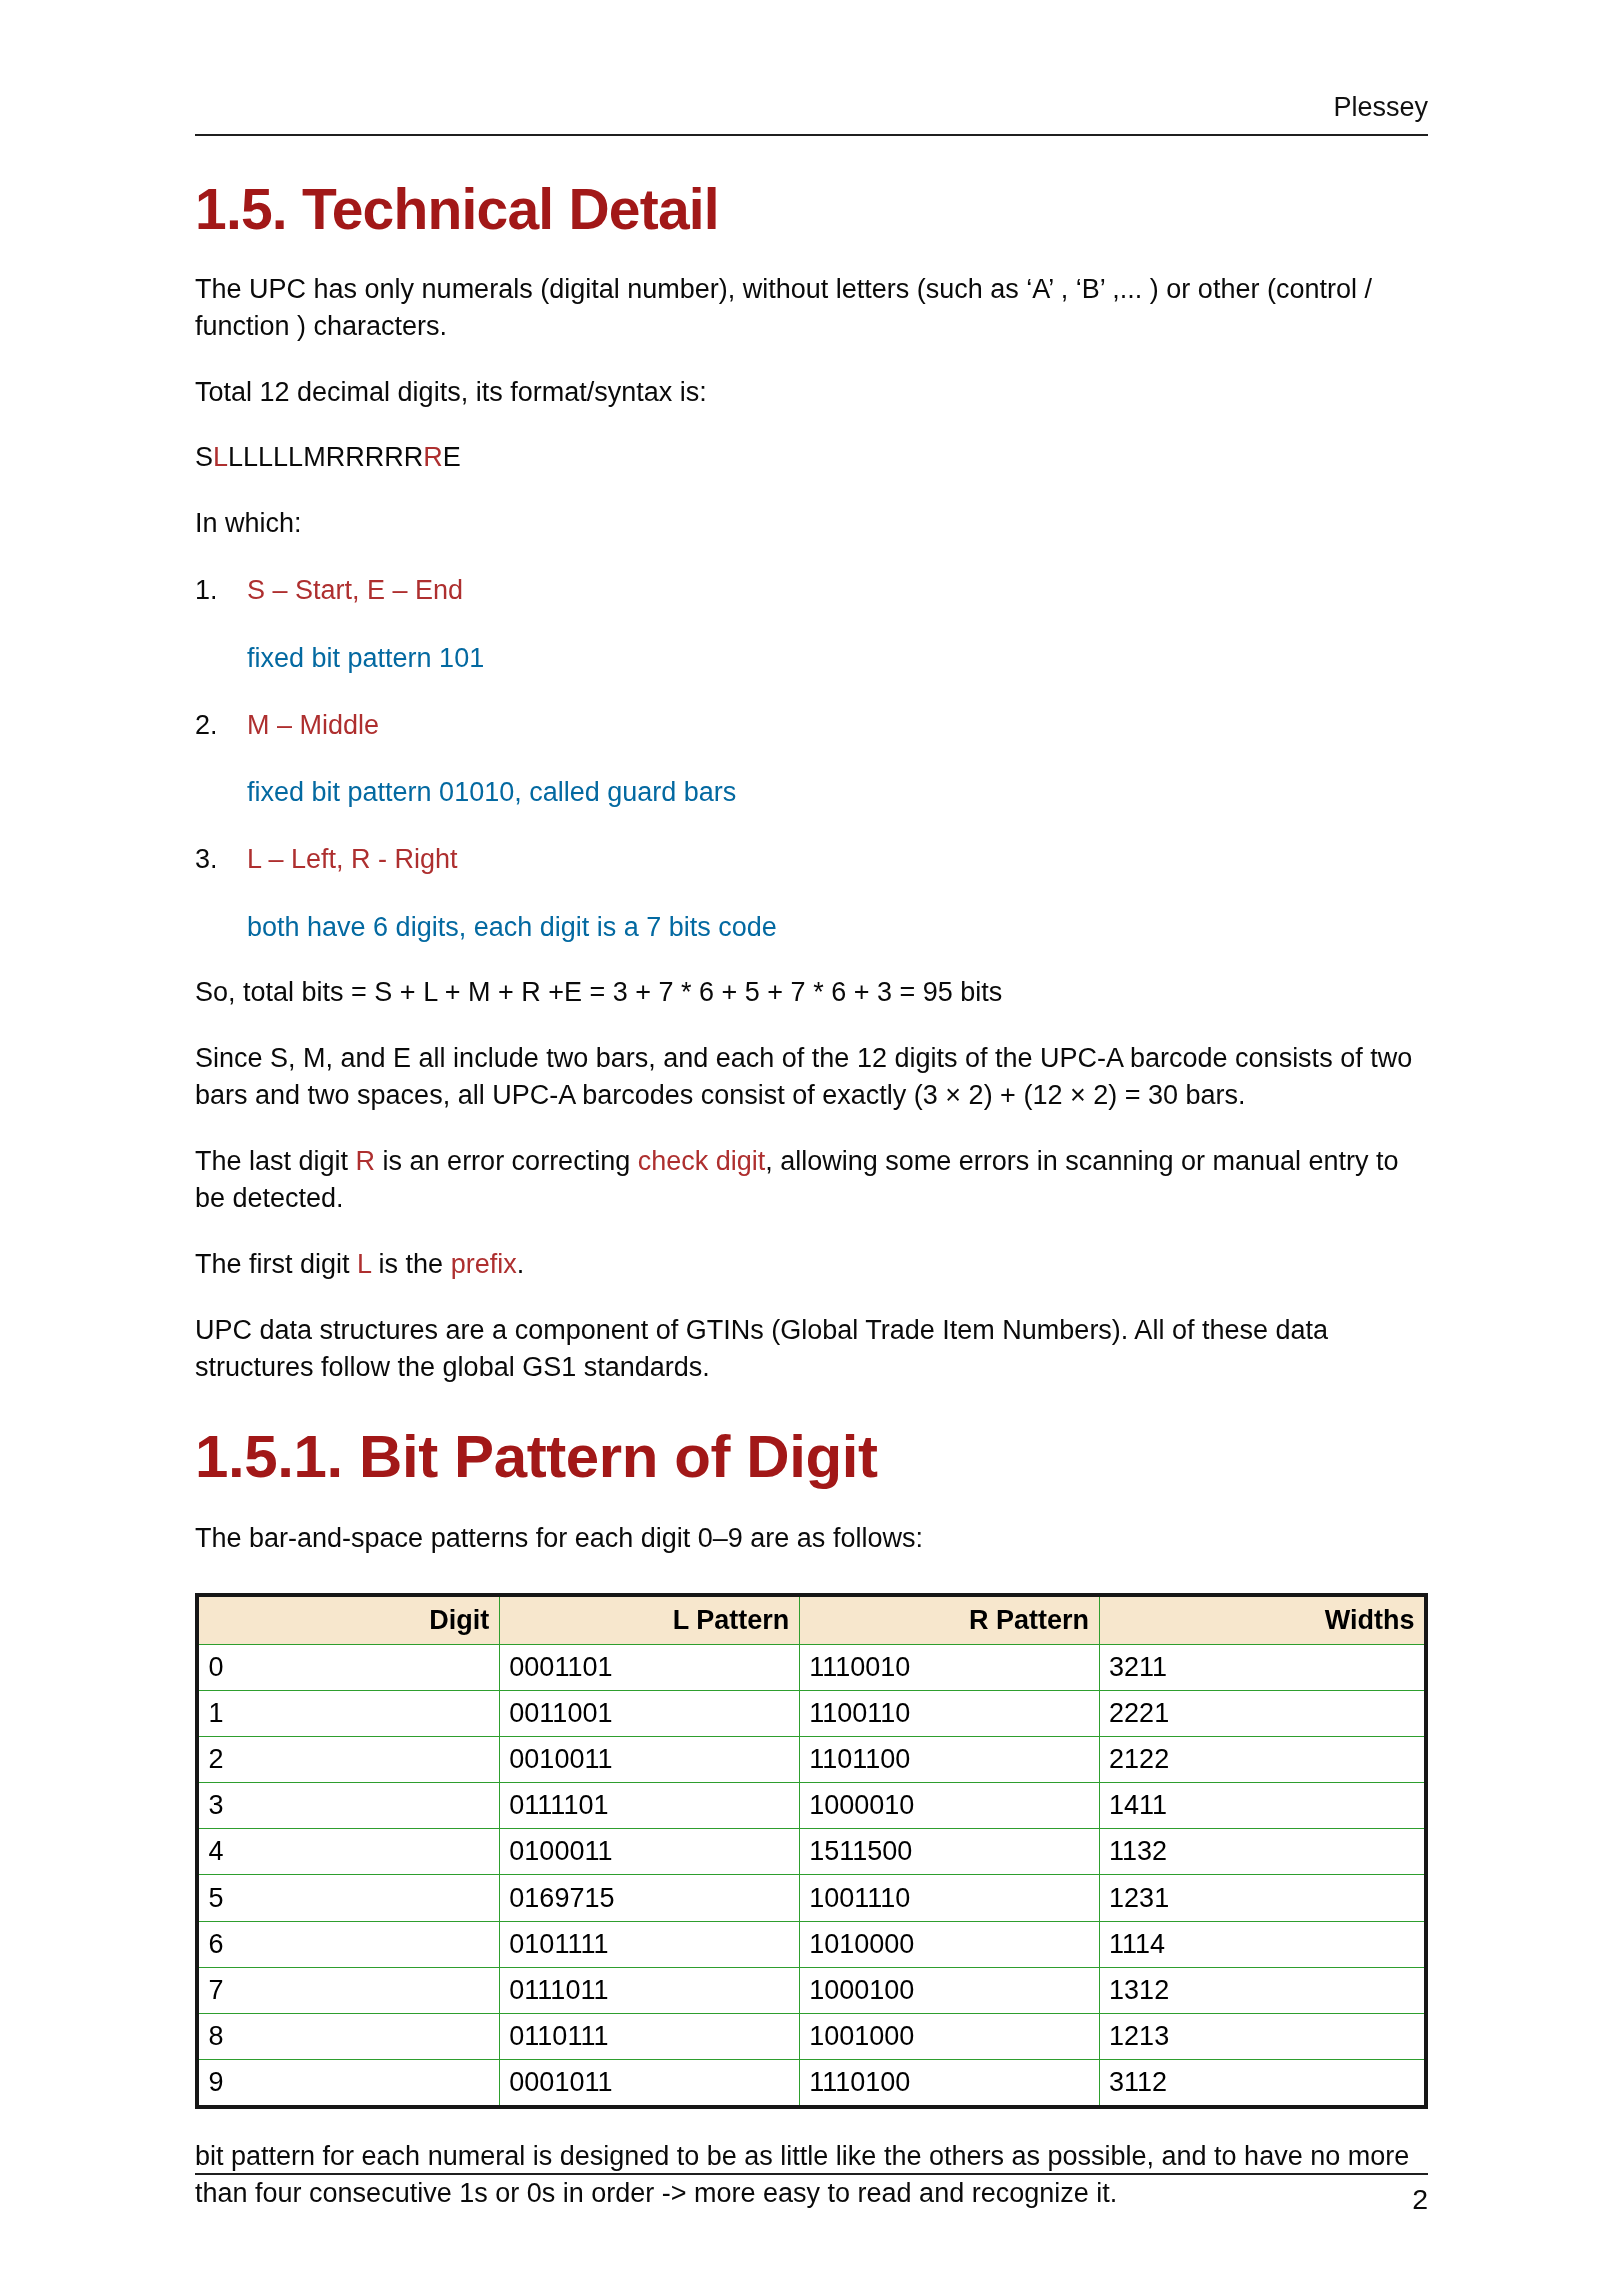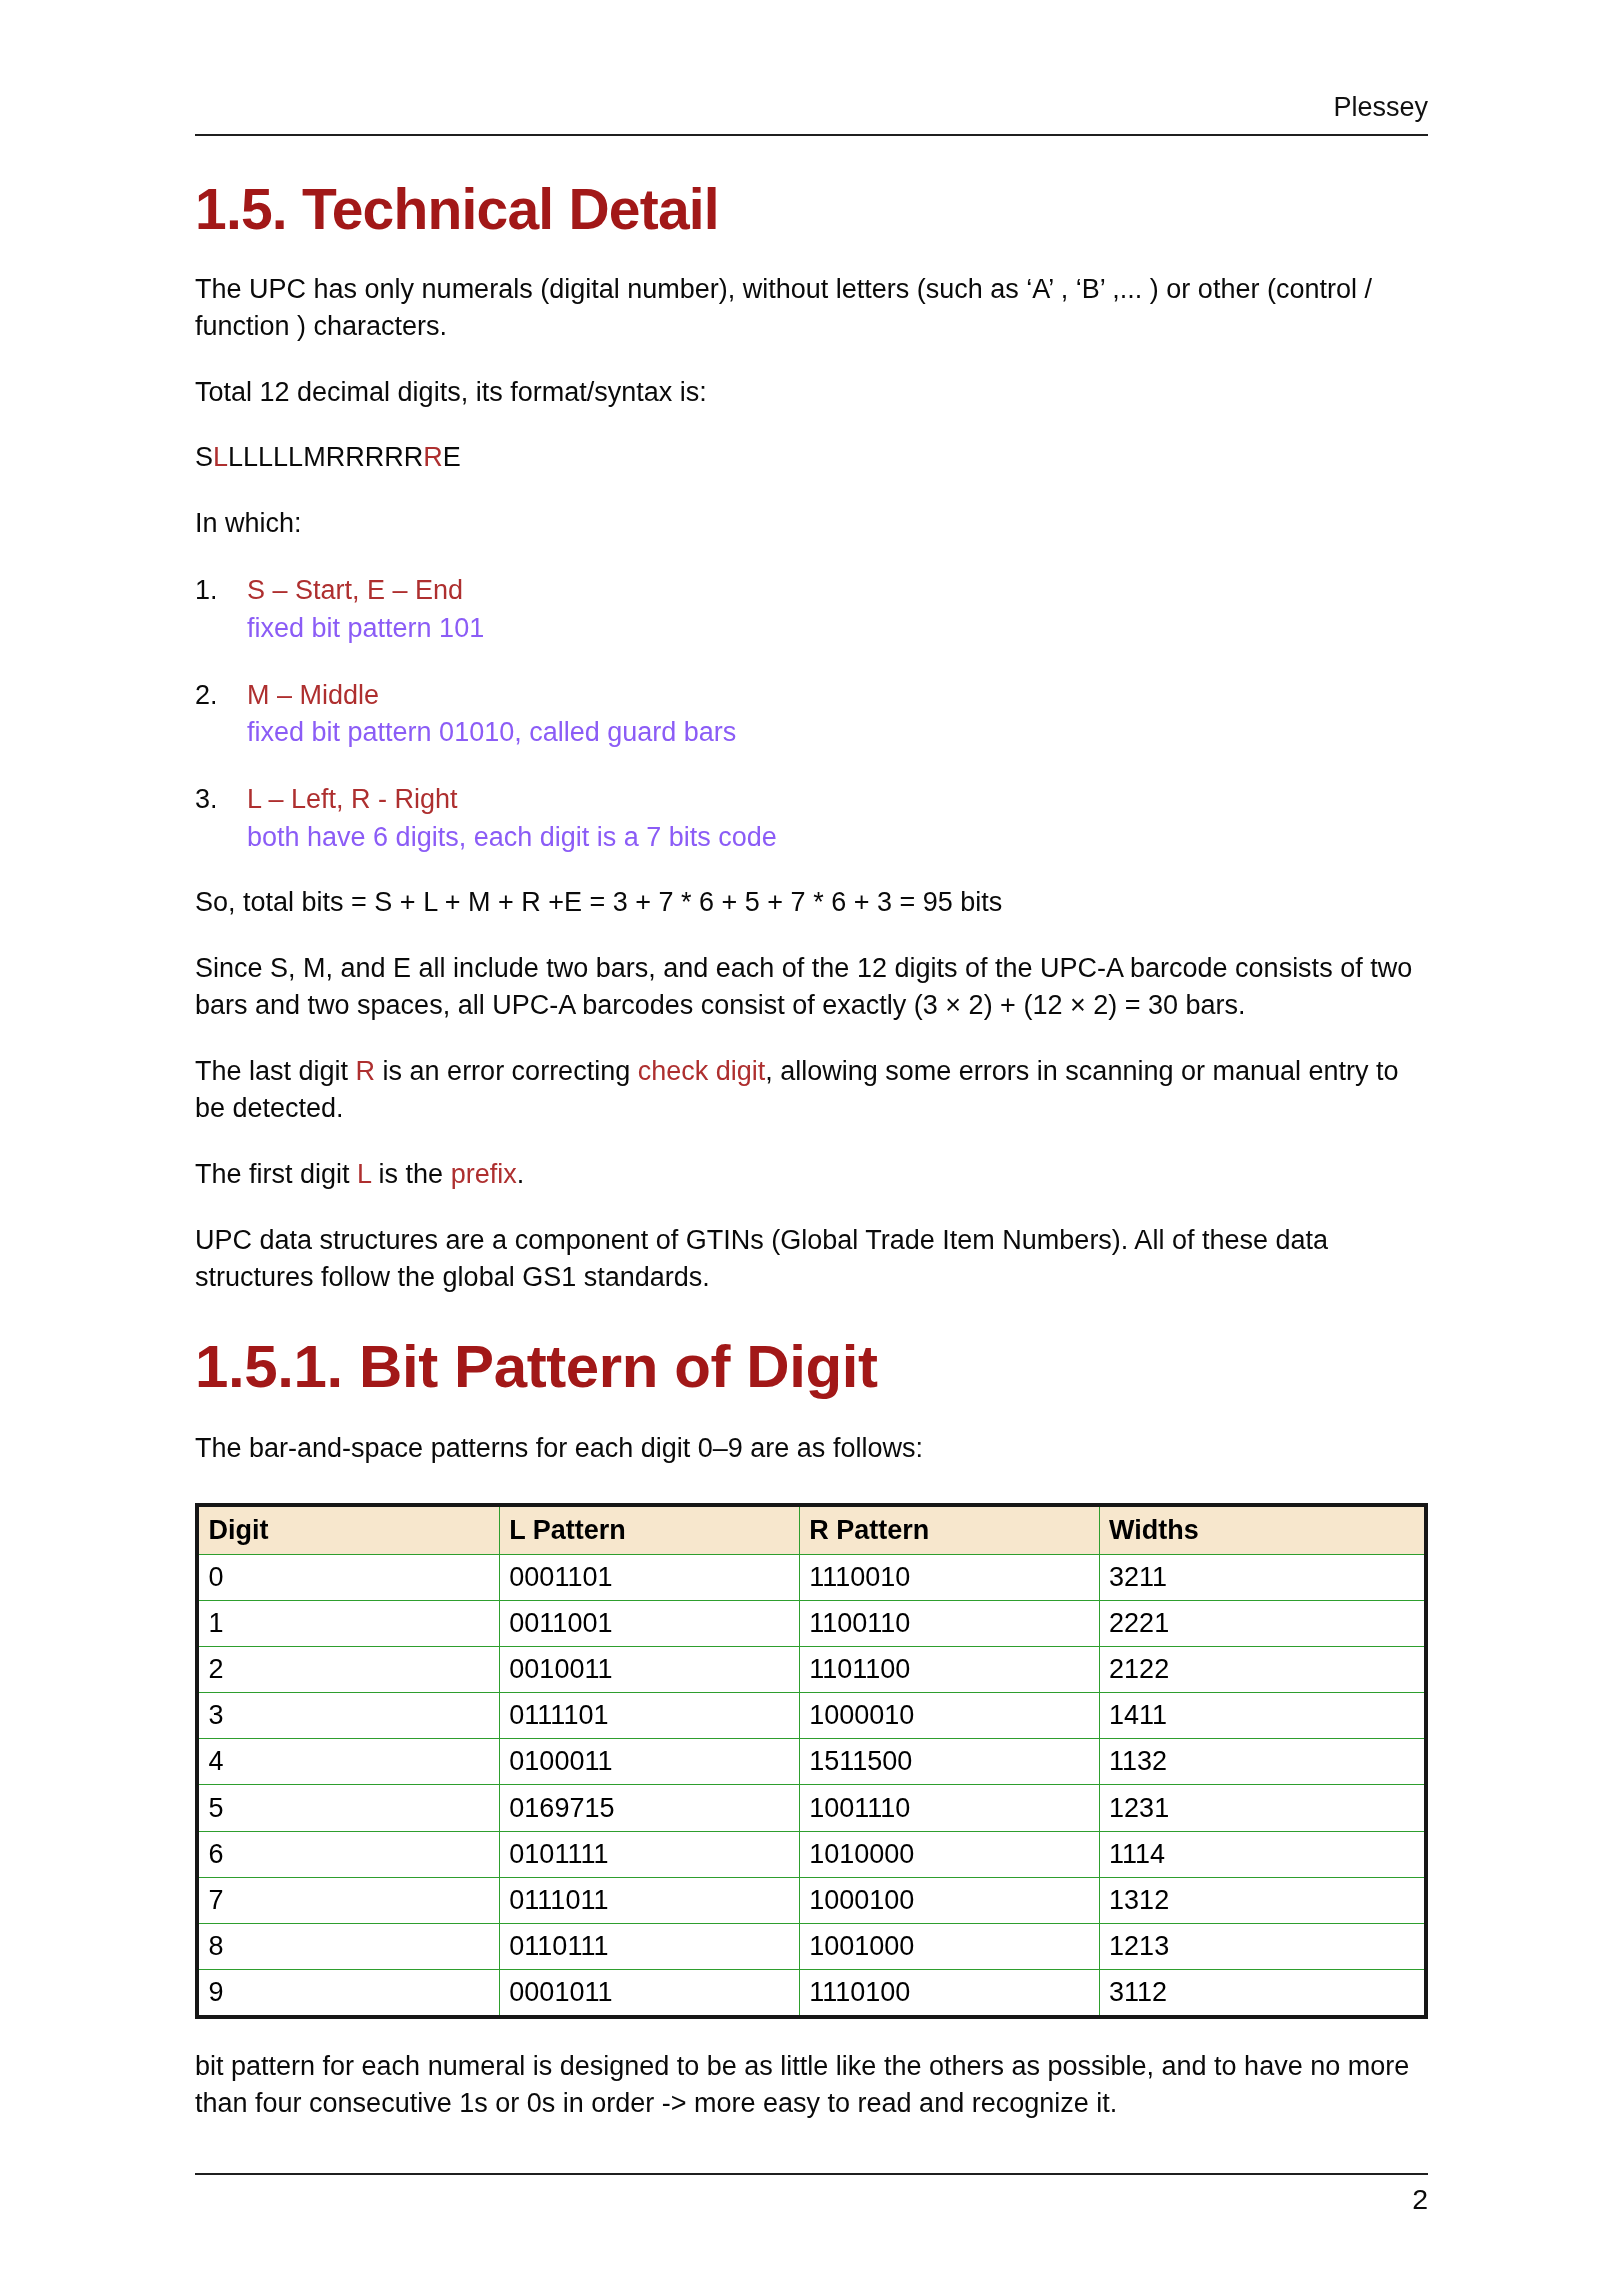--- a/index.html
+++ b/index.html
@@ -60,43 +60,45 @@
     font-size:27px;
     line-height:1.38;
   }
   .list-num{
     width:52px;
     flex:0 0 52px;
     color:#0a0a0a;
   }
   .list-label{color:var(--inline-red);}
   .list-detail{
+    margin-top:30px;
     padding-left:52px;
     font-size:27px;
     line-height:1.38;
-    color:#8b5cf6;
+    color:#0369a1;
   }
   table.bit-table{
     margin-top:36px;
     width:100%;
     border-collapse:collapse;
     border:4px solid #161616;
     font-size:27px;
   }
   table.bit-table th, table.bit-table td{
     border:1.6px solid var(--table-border-green);
     text-align:left;
     vertical-align:middle;
     padding:7.1px 9.5px;
     height:45px;
   }
   table.bit-table thead th{
     background:var(--table-header-bg);
     font-weight:700;
     height:49px;
+    text-align:right;
   }
   table.bit-table col.c1{width:24.6%;}
   table.bit-table col.c2{width:24.4%;}
   table.bit-table col.c3{width:24.4%;}
   table.bit-table col.c4{width:26.6%;}
   .doc-footer{
     position:absolute;
     left:195px;right:195px;
     top:2173px;
   }

